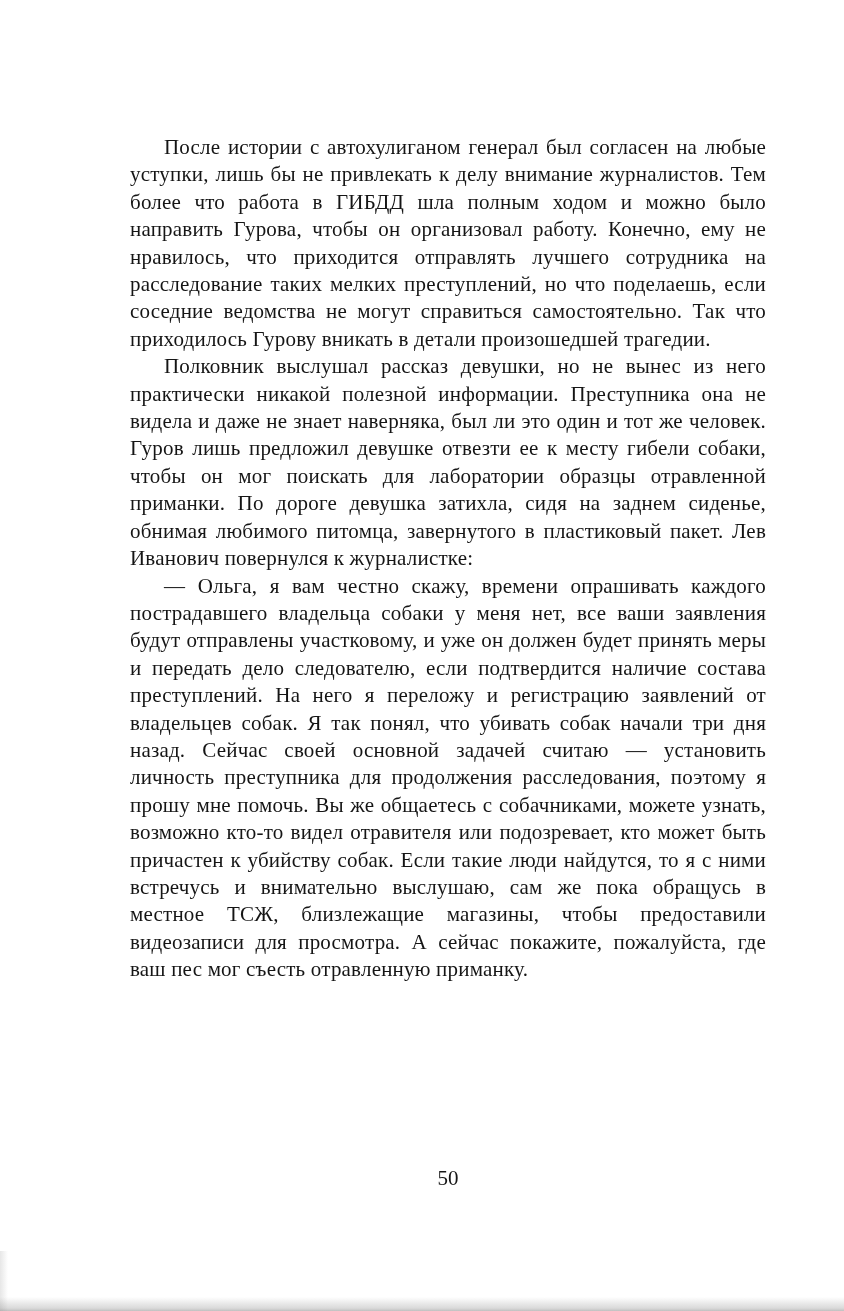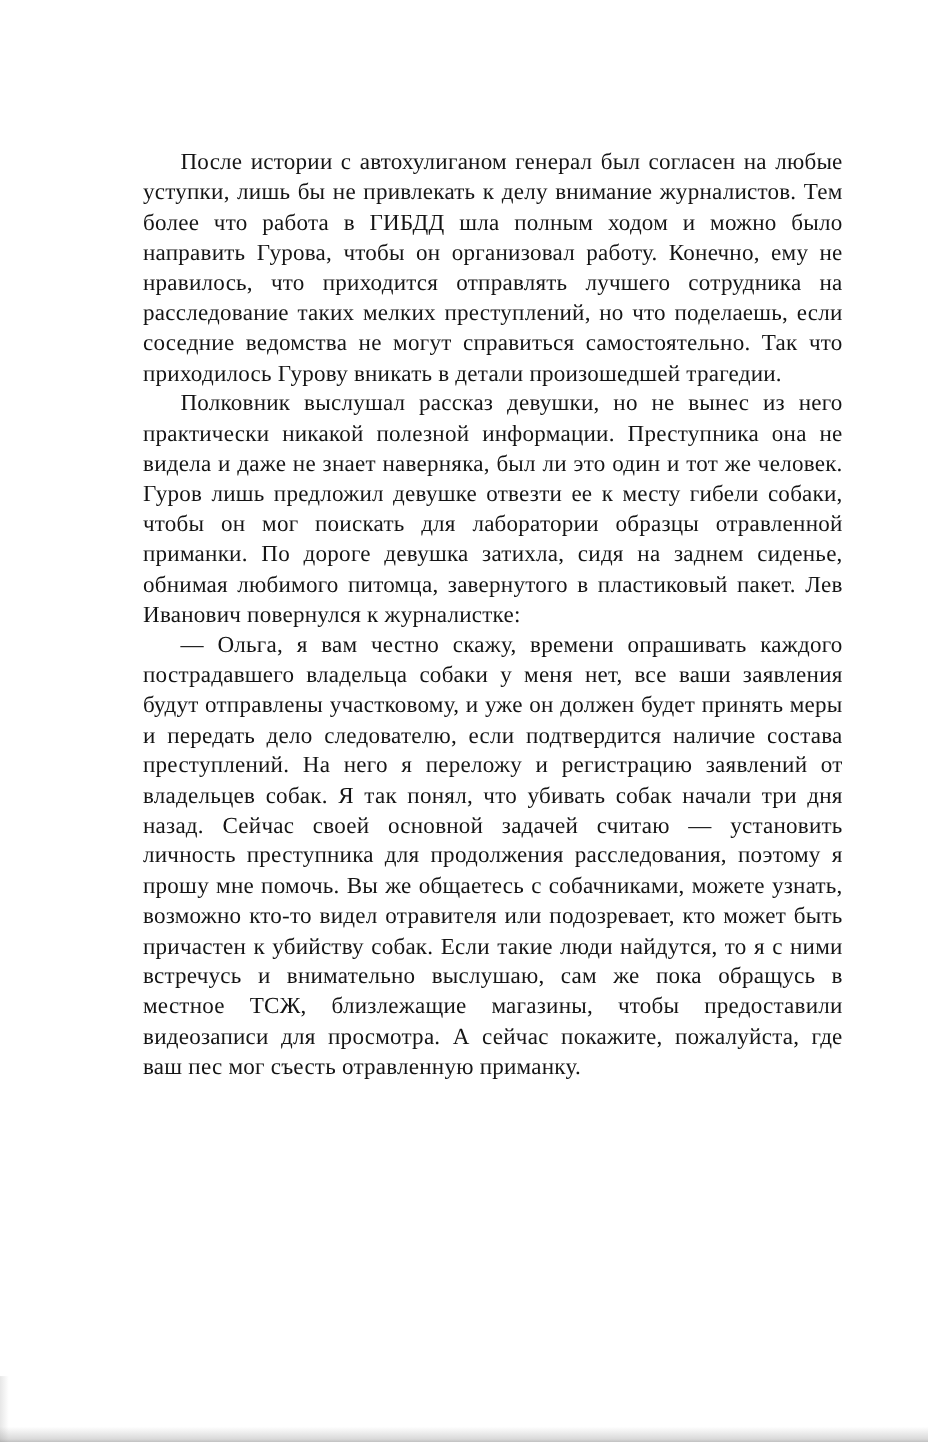--- a/index.html
+++ b/index.html
@@ -70,17 +70,18 @@
 <body>
 
 <div class="book-page">
 
   <div class="text-block">
     <p>После истории с автохулиганом генерал был согласен на любые уступки, лишь бы не привлекать к делу внимание журналистов. Тем более что работа в ГИБДД шла полным ходом и можно было направить Гурова, чтобы он организовал работу. Конечно, ему не нравилось, что приходится отправлять лучшего сотрудника на расследование таких мелких преступлений, но что поделаешь, если соседние ведомства не могут справиться самостоятельно. Так что приходилось Гурову вникать в детали произошедшей трагедии.</p>
     <p>Полковник выслушал рассказ девушки, но не вынес из него практически никакой полезной информации. Преступника она не видела и даже не знает наверняка, был ли это один и тот же человек. Гуров лишь предложил девушке отвезти ее к месту гибели собаки, чтобы он мог поискать для лаборатории образцы отравленной приманки. По дороге девушка затихла, сидя на заднем сиденье, обнимая любимого питомца, завернутого в пластиковый пакет. Лев Иванович повернулся к журналистке:</p>
     <p>— Ольга, я вам честно скажу, времени опрашивать каждого пострадавшего владельца собаки у меня нет, все ваши заявления будут отправлены участковому, и уже он должен будет принять меры и передать дело следователю, если подтвердится наличие состава преступлений. На него я переложу и регистрацию заявлений от владельцев собак. Я так понял, что убивать собак начали три дня назад. Сейчас своей основной задачей считаю — установить личность преступника для продолжения расследования, поэтому я прошу мне помочь. Вы же общаетесь с собачниками, можете узнать, возможно кто-то видел отравителя или подозревает, кто может быть причастен к убийству собак. Если такие люди найдутся, то я с ними встречусь и внимательно выслушаю, сам же пока обращусь в местное ТСЖ, близлежащие магазины, чтобы предоставили видеозаписи для просмотра. А сейчас покажите, пожалуйста, где ваш пес мог съесть отравленную приманку.</p>
   </div>
 
+  <div class="page-number">50</div>
 
   <div class="scan-edge-bottom"></div>
   <div class="scan-edge-left"></div>
 
 </div>
 
 </body></html>

